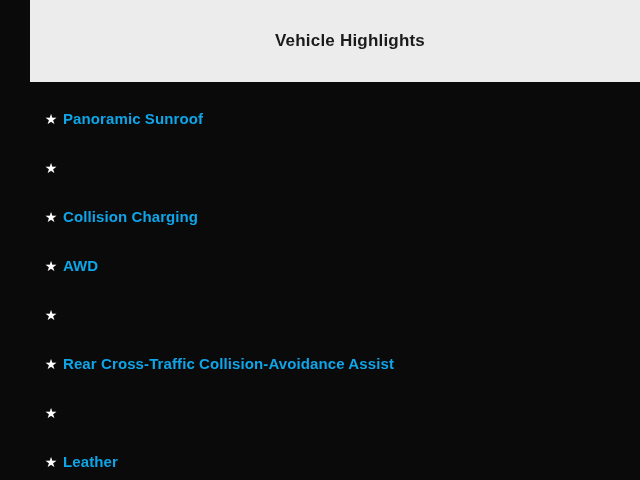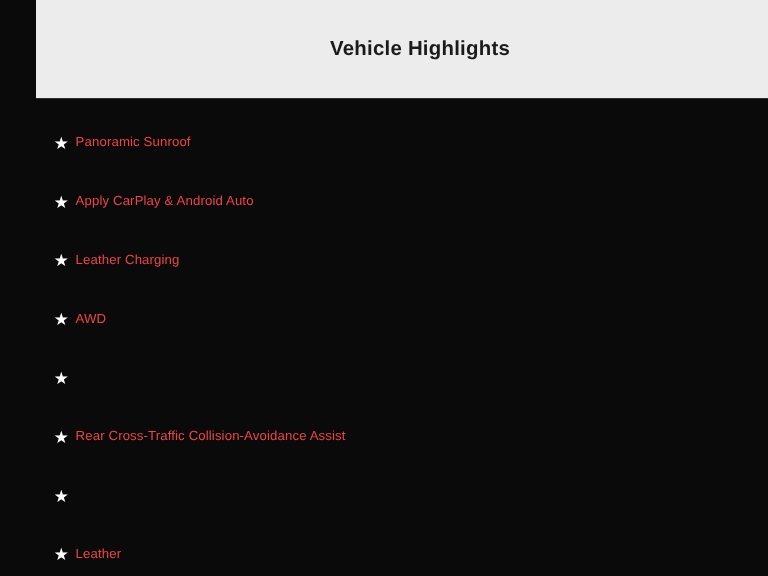--- a/index.html
+++ b/index.html
@@ -53,23 +53,23 @@
   }
   .star-icon {
     flex: 0 0 24px;
     color: #ffffff;
     font-size: 14px;
     line-height: 1;
     text-align: center;
     display: inline-block;
   }
   .feature-label {
-    color: #ef4444;
-    font-size: 11px;
-    font-weight: normal;
+    color: #0ea5e9;
+    font-size: 15px;
+    font-weight: bold;
     letter-spacing: 0.1px;
     white-space: nowrap;
   }
 </style>
 </head>
 <body>
 
 <div id="page">
 
   <div id="header">
@@ -78,26 +78,25 @@
 
   <ul id="list">
 
     <li class="feature-row">
       <span class="star-icon">★</span>
       <span class="feature-label">Panoramic Sunroof</span>
     </li>
 
     <li class="feature-row">
       <span class="star-icon">★</span>
-      <span class="feature-label">Apply CarPlay &amp; Android Auto</span>
     </li>
 
     <li class="feature-row">
       <span class="star-icon">★</span>
-      <span class="feature-label">Leather Charging</span>
+      <span class="feature-label">Collision Charging</span>
     </li>
 
     <li class="feature-row">
       <span class="star-icon">★</span>
       <span class="feature-label">AWD</span>
     </li>
 
     <li class="feature-row">
       <span class="star-icon">★</span>
     </li>

